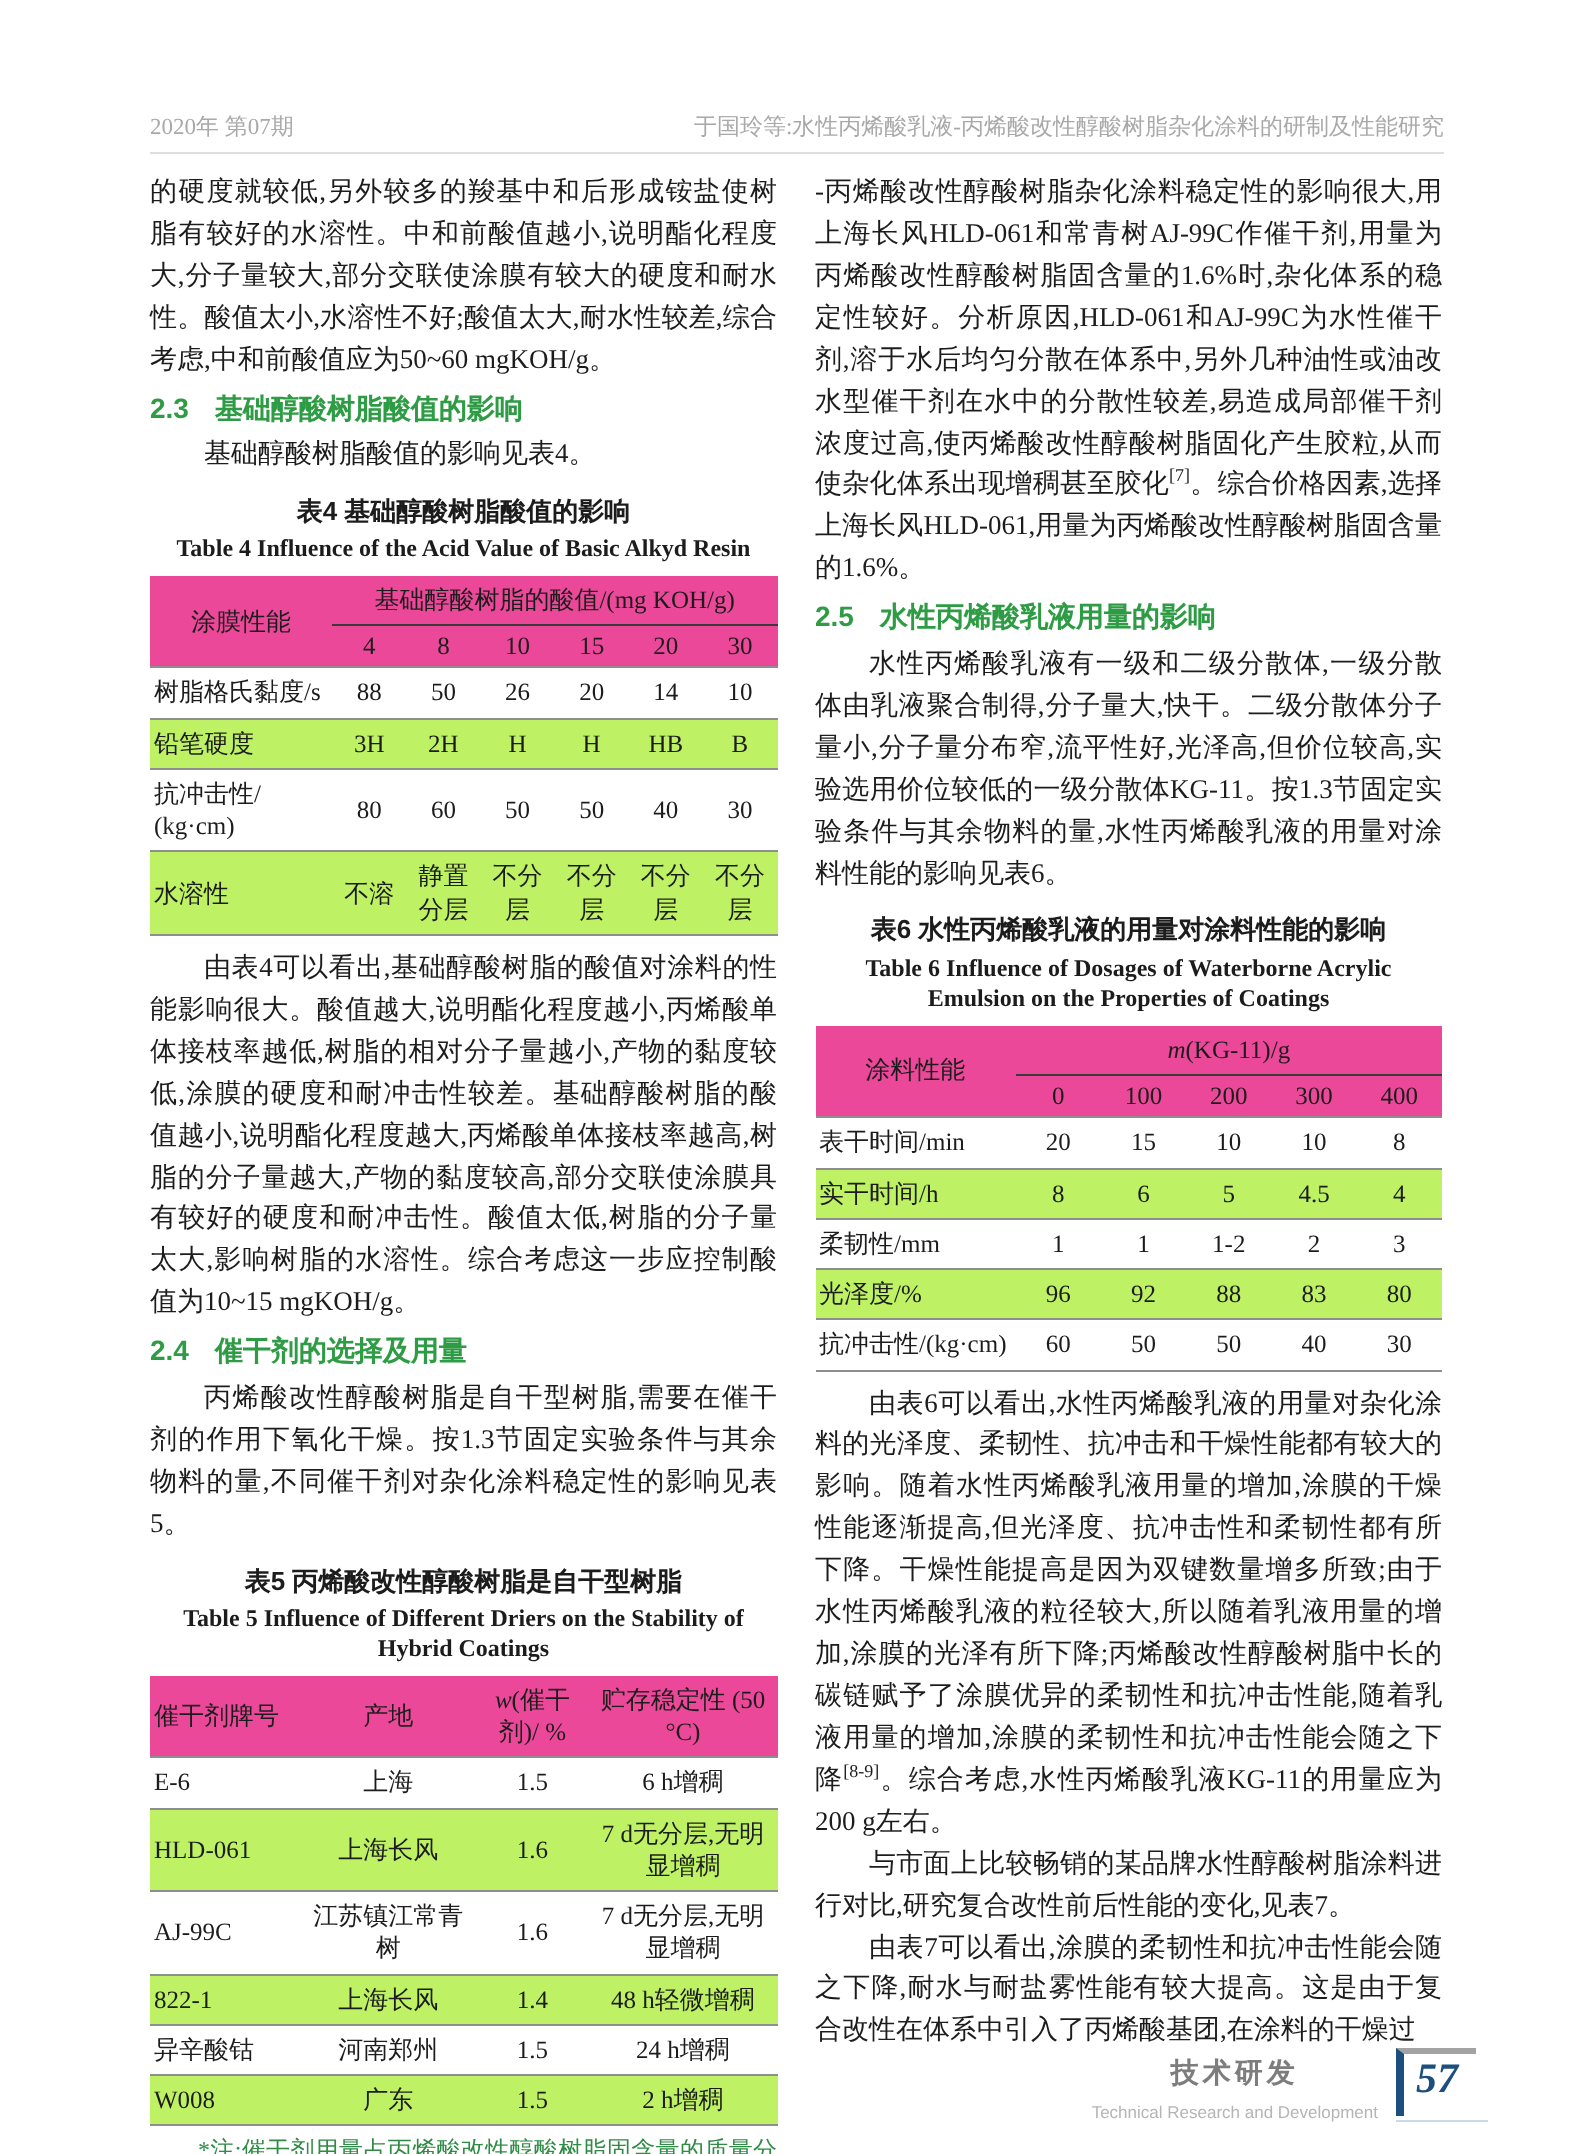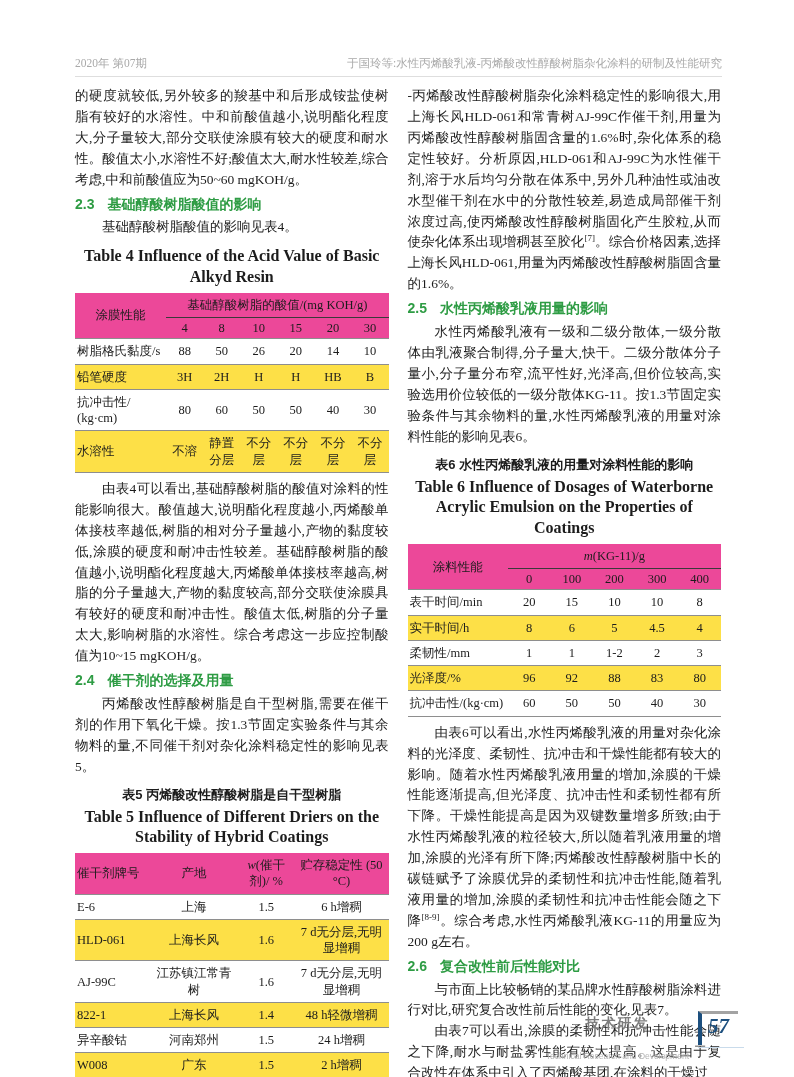--- a/index.html
+++ b/index.html
@@ -12,35 +12,35 @@
   .col{width:50%;font-size:13.5px;line-height:1.55;text-align:justify;}
   .col p{margin:0;text-indent:2em;}
   .col p.noindent{text-indent:0;}
   .sec{margin:3px 0 2px 0 !important;text-indent:0 !important;color:#2e9c44;font-weight:bold;
        font-size:14px;font-family:Liberation Sans, sans-serif;}
   .sec .sec-num{margin-right:13px;}
   sup{font-size:9px;line-height:0;}
   .tblock{margin:8px 0 6px 0;}
   .t-cn{text-align:center;font-weight:bold;font-size:13px;margin:2px 0 1px 0;text-indent:0;
         font-family:"Liberation Sans","DejaVu Sans",sans-serif;}
-  .t-en{text-align:center;font-weight:bold;font-size:16px;line-height:1.3;margin-bottom:5px;text-indent:0;}
+  .t-en{text-align:center;font-weight:bold;font-size:12px;line-height:1.3;margin-bottom:5px;text-indent:0;}
   table.datatable{width:100%;border-collapse:collapse;font-size:12.5px;line-height:1.3;}
   table.datatable th,table.datatable td{font-weight:normal;text-align:center;vertical-align:middle;
         padding:4px 1px;border-bottom:1px solid #8e8e8e;}
   table.datatable .lbl{text-align:left;padding-left:2px;}
   tr.hdr{background:#ec4899;}
-  tr.alt{background:#fde047;}
+  tr.alt{background:#bef264;}
   th.spanhdr{border-bottom:1px solid #3a3a3a !important;padding:2px 1px;}
   tr.subhdr th{padding:2px 1px;}
   .tnote{color:#2f8b45;font-size:12px;line-height:1.45;text-indent:2em;margin-top:4px;text-align:justify;}
   .page-footer{position:absolute;right:56px;bottom:16px;display:flex;align-items:flex-start;gap:9px;}
   .f-labels{text-align:center;padding-top:4px;}
   .f-cn{font-size:14px;font-weight:bold;color:#7d7d7d;letter-spacing:2px;
         font-family:"Liberation Sans","DejaVu Sans",sans-serif;}
-  .f-en{font-size:8.5px;color:#b5b5b5;font-family:"Liberation Sans","DejaVu Sans",sans-serif;margin-top:18px;}
+  .f-en{font-size:8.5px;color:#b5b5b5;font-family:"Liberation Sans","DejaVu Sans",sans-serif;margin-top:5px;}
   .f-page{position:relative;border-top:3px solid #a3a3a3;border-left:4px solid #1c4f7e;
         padding:0 9px 6px 6px;color:#1c4f7e;font-style:italic;font-weight:bold;font-size:21px;
         font-family:"Liberation Serif","DejaVu Serif",serif;}
   .f-page::after{content:"";position:absolute;left:-4px;right:-6px;bottom:-3px;height:1px;background:#c9dbeb;}
 </style>
 </head>
 <body>
 
 <div class="page">
 
@@ -52,20 +52,21 @@
   <div class="columns">
 
     <div class="col">
       <p class="noindent">的硬度就较低,另外较多的羧基中和后形成铵盐使树脂有较好的水溶性。中和前酸值越小,说明酯化程度大,分子量较大,部分交联使涂膜有较大的硬度和耐水性。酸值太小,水溶性不好;酸值太大,耐水性较差,综合考虑,中和前酸值应为50~60 mgKOH/g。</p>
 
       <p class="sec"><span class="sec-num">2.3</span><span>基础醇酸树脂酸值的影响</span></p>
 
       <p>基础醇酸树脂酸值的影响见表4。</p>
 
       <div class="tblock">
+        <div class="t-cn">表4  基础醇酸树脂酸值的影响</div>
         <div class="t-en">Table 4   Influence of the Acid Value of Basic Alkyd Resin</div>
         <table class="datatable">
           <colgroup>
             <col style="width:29%">
               <col style="width:11.8%">
               <col style="width:11.8%">
               <col style="width:11.8%">
               <col style="width:11.8%">
               <col style="width:11.8%">
               <col style="width:11.8%">
@@ -265,21 +266,20 @@
               <td>50</td>
               <td>40</td>
               <td>30</td>
             </tr>
           </tbody>
         </table>
       </div>
 
       <p><span>由表6可以看出,水性丙烯酸乳液的用量对杂化涂料的光泽度、柔韧性、抗冲击和干燥性能都有较大的影响。随着水性丙烯酸乳液用量的增加,涂膜的干燥性能逐渐提高,但光泽度、抗冲击性和柔韧性都有所下降。干燥性能提高是因为双键数量增多所致;由于水性丙烯酸乳液的粒径较大,所以随着乳液用量的增加,涂膜的光泽有所下降;丙烯酸改性醇酸树脂中长的碳链赋予了涂膜优异的柔韧性和抗冲击性能,随着乳液用量的增加,涂膜的柔韧性和抗冲击性能会随之下降</span><sup>[8-9]</sup><span>。综合考虑,水性丙烯酸乳液KG-11的用量应为200 g左右。</span></p>
 
-      <p class="sec"><span class="sec-num">2.6</span><span>复合改性前后性能对比</span></p>
 
       <p>与市面上比较畅销的某品牌水性醇酸树脂涂料进行对比,研究复合改性前后性能的变化,见表7。</p>
       <p>由表7可以看出,涂膜的柔韧性和抗冲击性能会随之下降,耐水与耐盐雾性能有较大提高。这是由于复合改性在体系中引入了丙烯酸基团,在涂料的干燥过</p>
     </div>
   </div>
 
   <div class="page-footer">
     <div class="f-labels">
       <div class="f-cn">技术研发</div>
       <div class="f-en">Technical Research and Development</div>

